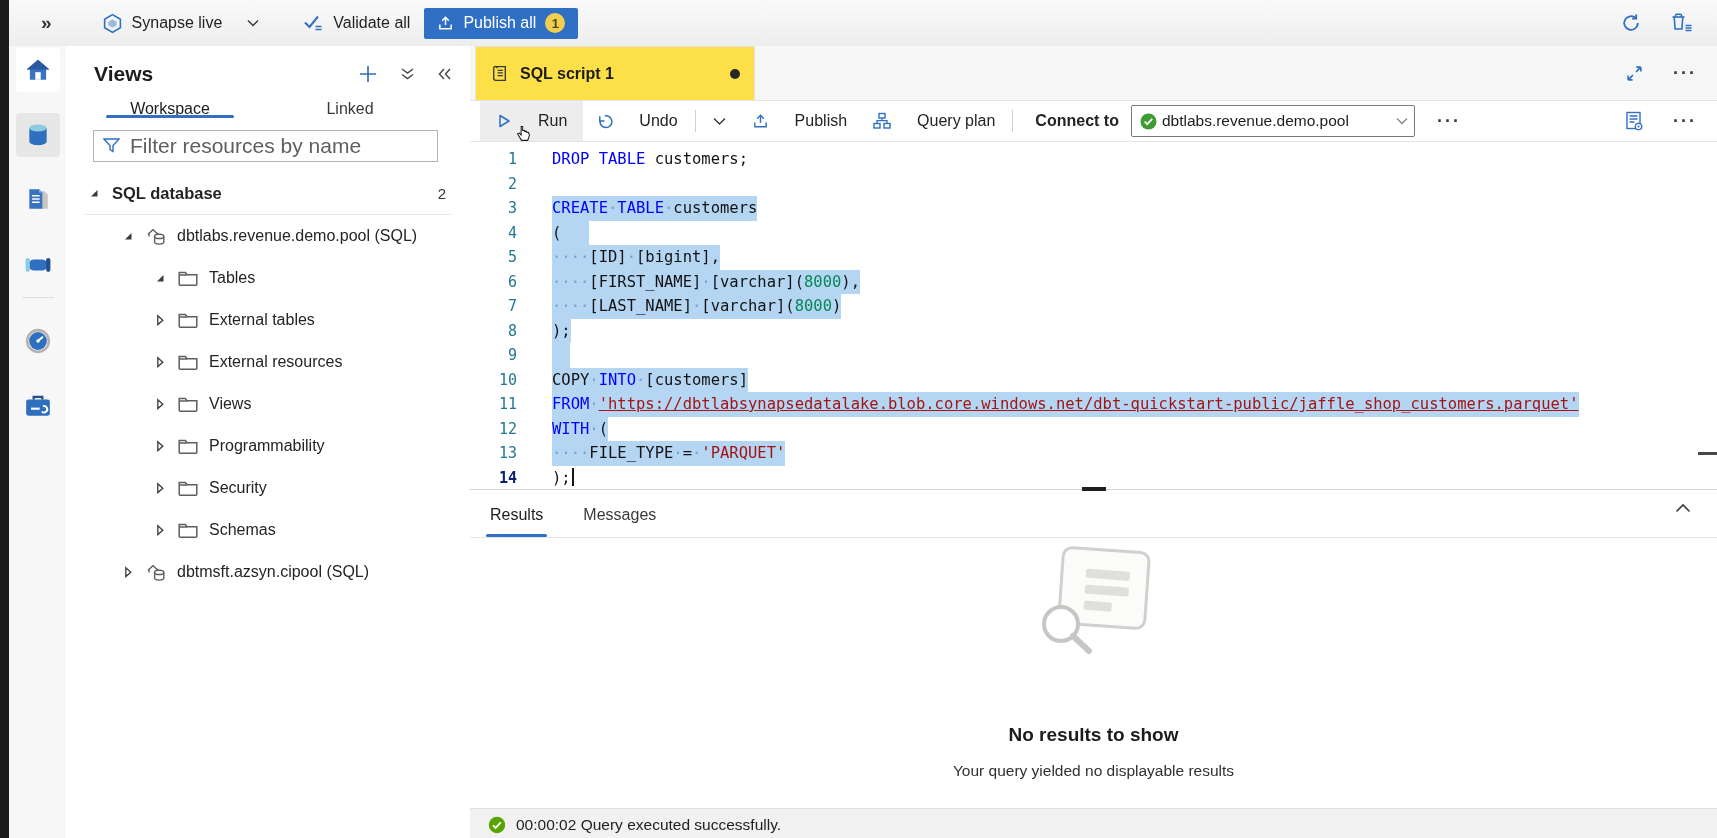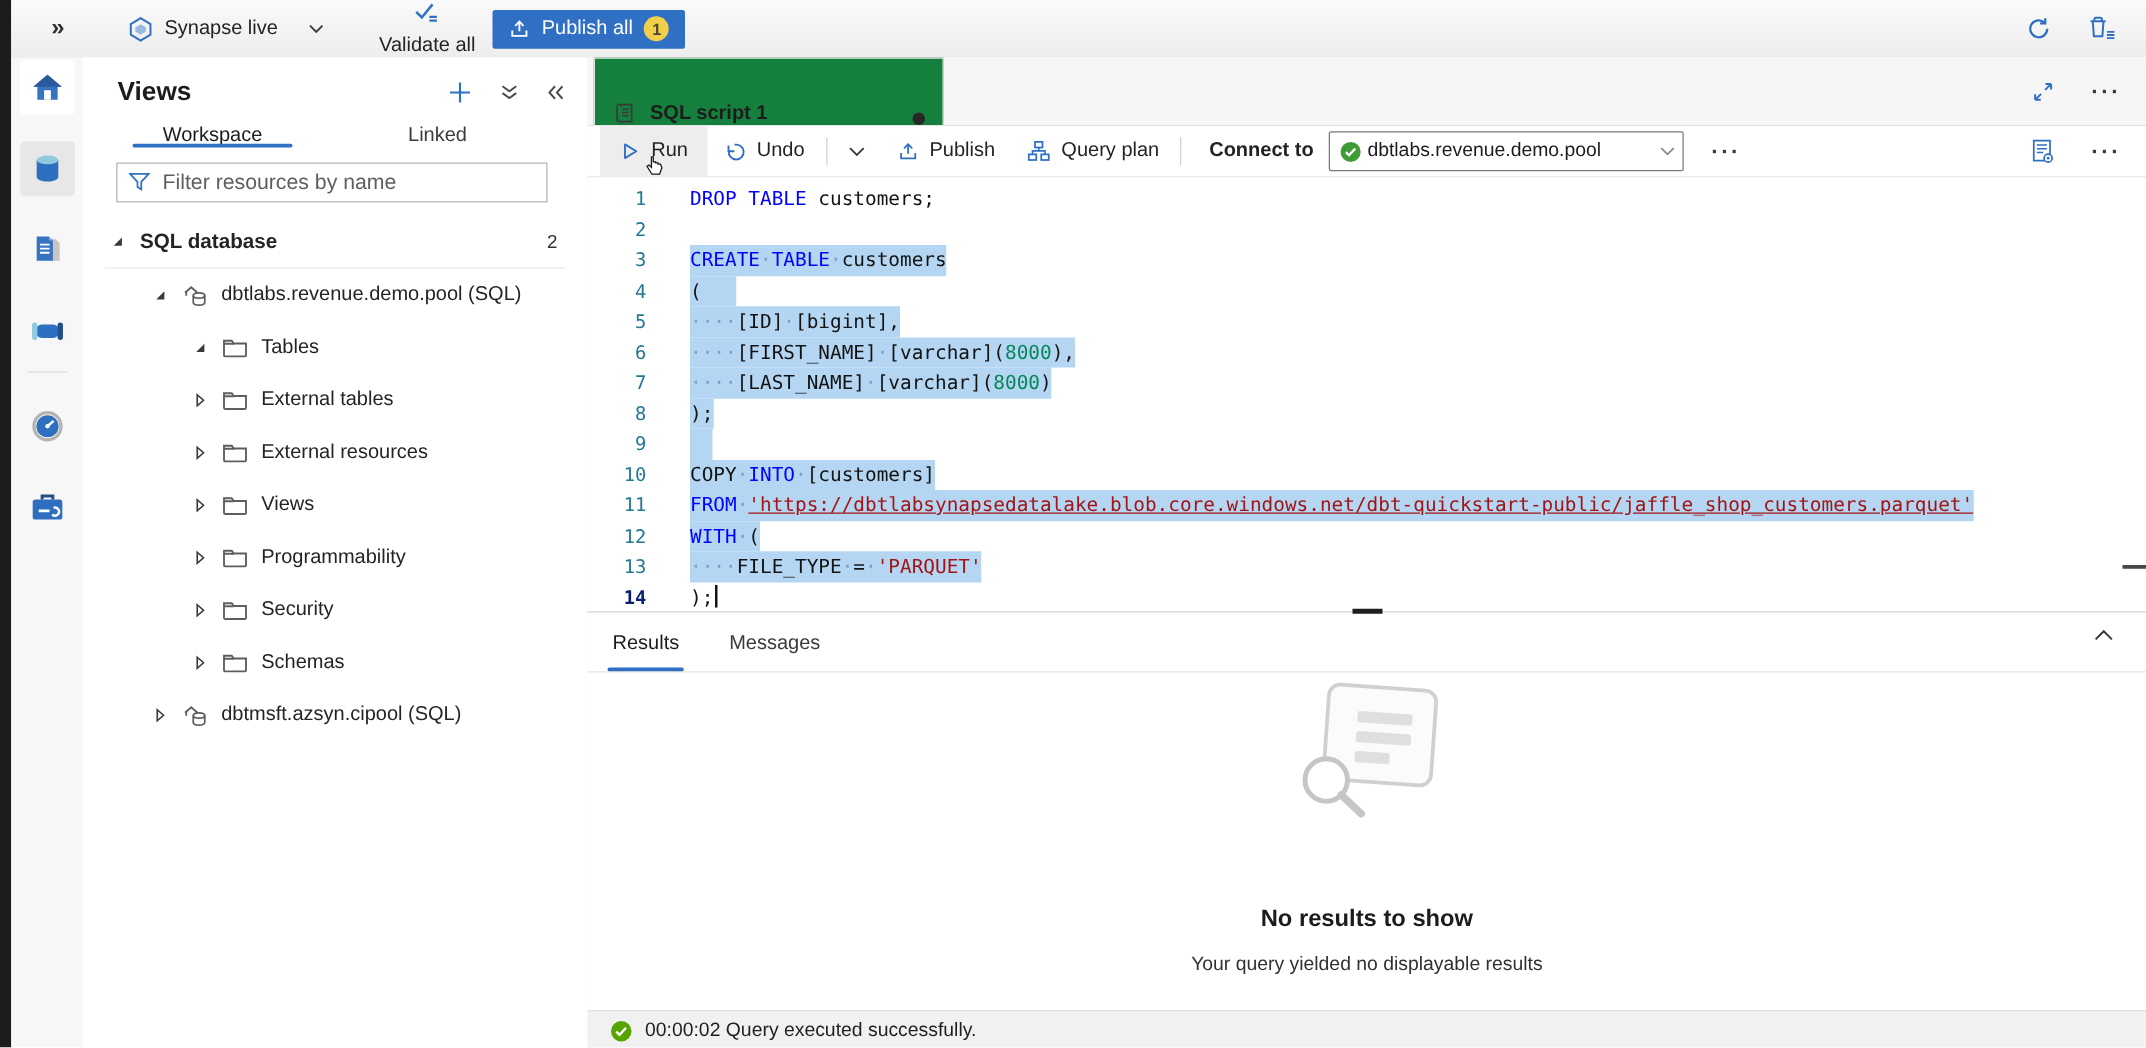--- a/index.html
+++ b/index.html
@@ -5,21 +5,21 @@
   html,body{margin:0;padding:0;background:#fff;}
   body{width:1717px;height:838px;overflow:hidden;font-family:"Liberation Sans",sans-serif;color:#242321;position:relative;}
   .app{position:absolute;inset:0;}
   
   .leftstrip{position:absolute;left:0;top:0;width:9px;height:838px;background:#1d1c1b;}
   
   .topbar{position:absolute;left:9px;top:0;width:1708px;height:46px;background:linear-gradient(#fafafa,#ededed);border-bottom:1px solid #e4e4e4;display:flex;align-items:center;}
   .expander{margin-left:32px;font-size:19px;font-weight:700;color:#323130;cursor:pointer;}
   .tb-group{display:flex;align-items:center;gap:9px;font-size:16px;color:#242321;cursor:pointer;}
   .mode{margin-left:50px;}
-  .validate{margin-left:44px;flex-direction:column;}
+  .validate{margin-left:44px;}
   .chev-dn{margin-left:16px;}
   .publish-all{margin-left:14px;height:31px;border:none;background:var(--accent);color:#fff;border-radius:2px;padding:0 13px;display:flex;align-items:center;gap:9px;font-size:16px;font-family:inherit;cursor:pointer;}
   .badge{width:20px;height:20px;border-radius:50%;background:var(--badge);color:#4a452e;font-size:13px;font-weight:700;display:flex;align-items:center;justify-content:center;}
   .topbar-right{margin-left:auto;margin-right:24px;display:flex;align-items:center;gap:28px;}
   .icon-btn{cursor:pointer;display:inline-flex;align-items:center;justify-content:center;}
   
   .rail{position:absolute;left:9px;top:46px;width:57px;height:792px;background:#f7f7f7;border-right:1px solid #ececec;display:flex;flex-direction:column;align-items:center;}
   .rail-item{width:44px;height:44px;border-radius:4px;display:flex;align-items:center;justify-content:center;margin-top:21px;cursor:pointer;}
   .rail-item.first{margin-top:2px;background:#fff;}
   .rail-item.selected{background:#e7e7e7;}
@@ -27,44 +27,44 @@
   
   .sidebar{position:absolute;left:66px;top:46px;width:404px;height:792px;background:#fff;border-right:1px solid #e1e1e1;}
   .sb-head{display:flex;align-items:center;padding:16px 18px 0 28px;}
   .sb-title{font-size:21px;font-weight:700;color:#1c1c1c;}
   .sb-head-icons{margin-left:auto;display:flex;align-items:center;gap:22px;}
   .sb-tabs{display:flex;margin-top:14px;padding-left:14px;}
   .s-tab{width:180px;text-align:center;font-size:16px;color:#3b3a39;position:relative;cursor:pointer;}
   .s-tab.active{color:#1c1c1c;}
   .s-tab.active::after{content:"";position:absolute;left:26px;right:26px;bottom:0;height:3px;background:var(--accent);border-radius:2px;}
   .filter-wrap{margin:12px 0 0 27px;position:relative;width:345px;}
-  .filter-wrap input{width:100%;height:32px;box-sizing:border-box;border:1px solid #b5b3b1;background:#fff;padding:0 16px 0 36px;font-size:17px;font-family:inherit;color:#242321;}
+  .filter-wrap input{width:100%;height:32px;box-sizing:border-box;border:1px solid #b5b3b1;background:#fff;padding:0 16px 0 36px;font-size:21px;font-family:inherit;color:#242321;}
   .filter-wrap input::placeholder{color:#605e5c;}
   .filter-icon{position:absolute;left:10px;top:8px;}
   .tree{margin-top:10px;}
   .tree-row{display:flex;align-items:center;height:42px;cursor:pointer;}
   .lvl0{padding-left:22px;}
   .lvl1{padding-left:56px;}
   .lvl2{padding-left:88px;}
   .chev{width:15px;display:inline-flex;margin-right:9px;flex:none;}
   .ticon{width:24px;display:inline-flex;margin-right:7px;flex:none;}
   .tlabel{font-size:16px;color:#242424;white-space:nowrap;}
   .emph .tlabel{font-weight:600;font-size:16.5px;}
   .tcount{margin-left:auto;margin-right:24px;font-size:15px;color:#333;}
   .tree-divider{height:1px;background:#e9e9e9;margin:0 18px;}
   
   .main{position:absolute;left:470px;top:46px;width:1247px;height:792px;background:#fff;}
   .tabrow{height:54px;background:#f6f6f6;border-bottom:1px solid #e3e3e3;display:flex;align-items:stretch;position:relative;}
-  .doc-tab{margin-left:5px;width:250px;background:#15803d;border:1px solid #e3e3e3;border-bottom:none;display:flex;align-items:flex-end;padding:0 14px;gap:11px;cursor:pointer;}
+  .doc-tab{margin-left:5px;width:250px;background:#fde047;border:1px solid #e3e3e3;border-bottom:none;display:flex;align-items:center;padding:0 14px;gap:11px;cursor:pointer;}
   .doc-tab-title{font-size:16px;font-weight:700;color:#1c1c1c;}
   .dirty-dot{width:10px;height:10px;border-radius:50%;background:#272727;margin-left:auto;}
   .tabrow-right{position:absolute;right:20px;top:0;height:100%;display:flex;align-items:center;gap:30px;}
   .ellipsis{font-size:18px;font-weight:700;letter-spacing:2px;color:#3b3a39;cursor:pointer;line-height:10px;}
   .toolbar{height:40px;border-bottom:1px solid #e5e5e5;display:flex;align-items:center;padding-left:10px;background:#fff;position:relative;}
-  .tb{font-size:16px;color:#242321;display:flex;align-items:center;gap:9px;padding:0 13px;height:100%;cursor:pointer;position:relative;}
+  .tb{font-size:16px;color:#242321;display:flex;align-items:center;gap:26px;padding:0 13px;height:100%;cursor:pointer;position:relative;}
   .tb.run{background:#ededed;padding:0 16px;}
   .hand-cursor{position:absolute;left:36px;bottom:-6px;z-index:3;}
   .tb-divider{width:1px;height:22px;background:#d1d0ce;margin:0 4px;}
   .connect-label{font-size:16px;font-weight:600;color:#242321;padding:0 12px 0 18px;}
   .conn-select{height:30px;border:1px solid #7a7977;border-radius:2px;display:flex;align-items:center;gap:5px;padding:0 6px 0 8px;width:268px;cursor:pointer;background:#fff;}
   .conn-value{font-size:15.5px;color:#1c1c1c;white-space:nowrap;}
   .toolbar-right{margin-left:auto;display:flex;align-items:center;gap:28px;margin-right:20px;}
   
   .editor{height:347px;position:relative;background:#fff;overflow:hidden;}
   .code-lines{padding-top:5px;}

